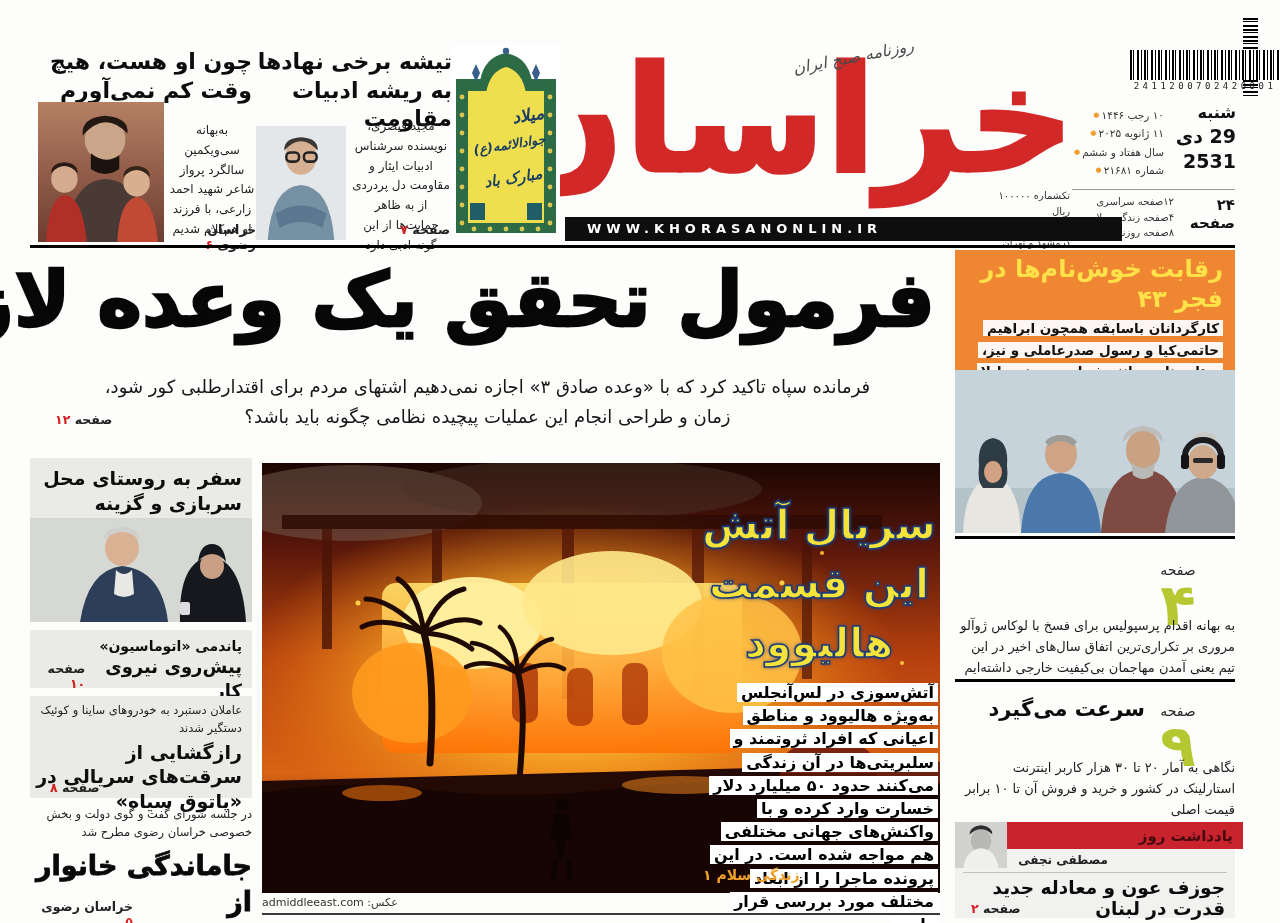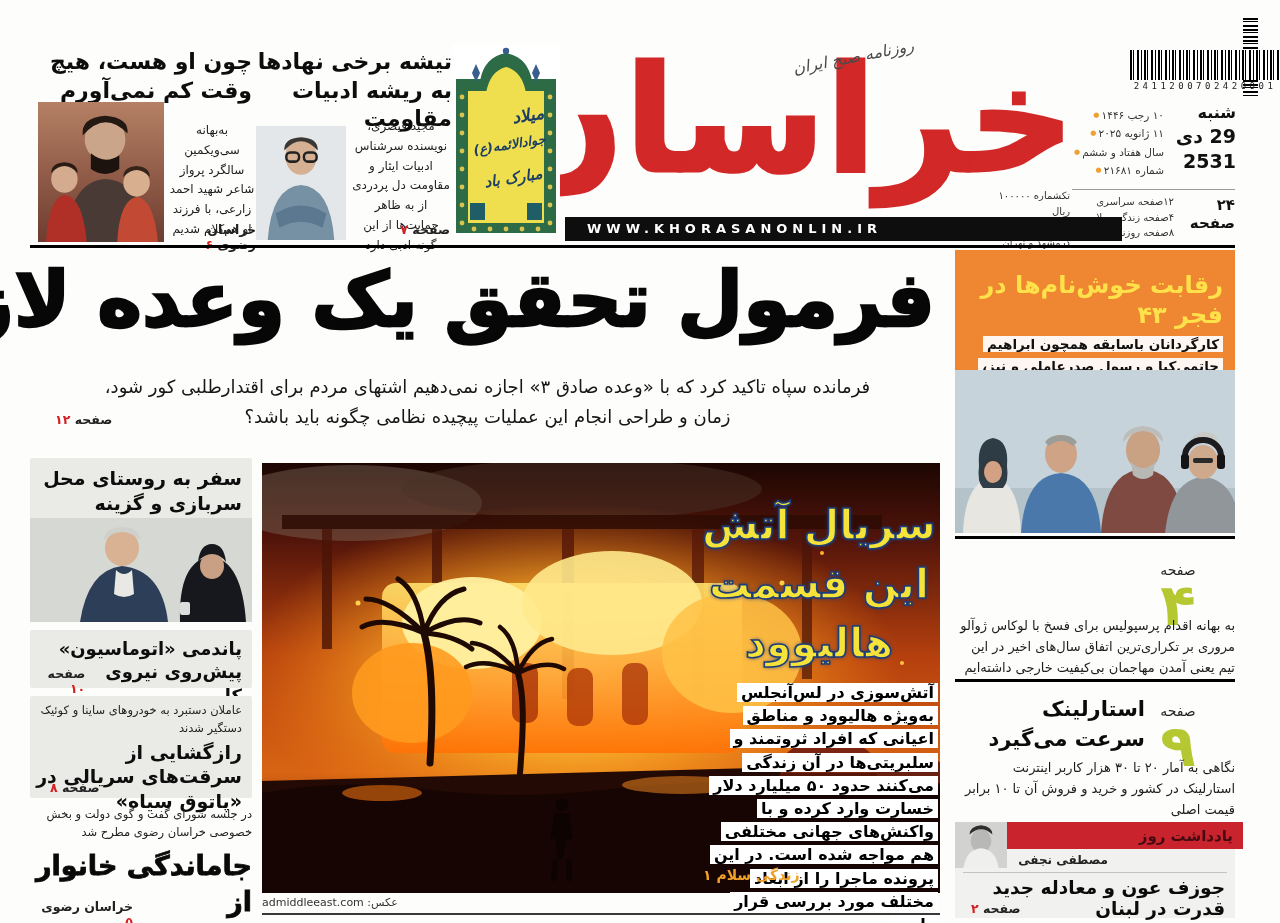--- a/index.html
+++ b/index.html
@@ -32,21 +32,21 @@
   .tag{font-size:12.5px;font-weight:bold;color:#222;}
   .tag .num{color:#d42020;}
   .kicker{font-size:11.5px;color:#222;text-align:right;line-height:1.55;}
   .graybox{background:#eaeae7;border-radius:2px;}
   
   .lead-headline{font-size:76px;font-weight:bold;color:#070707;text-align:center;white-space:nowrap;
      -webkit-text-stroke:2.4px #070707;line-height:1.25;}
   .lead-sub{font-size:18px;color:#161616;text-align:center;white-space:nowrap;line-height:1.7;}
   
   .fajr-box{background:#ef8632;}
-  .fajr-headline{color:#ffe14a;font-size:24px;font-weight:bold;text-align:right;padding:20px 12px 4px 8px;line-height:1.25;}
+  .fajr-headline{color:#ffe14a;font-size:24px;font-weight:bold;text-align:right;padding:4px 12px 4px 8px;line-height:1.25;}
   .strip-text{font-size:13.5px;font-weight:bold;line-height:1.6;text-align:right;}
   .strip-text .strip{background:rgba(255,255,255,0.93);padding:0 4px;
      -webkit-box-decoration-break:clone;box-decoration-break:clone;}
   .fajr-tag{color:#8a1515;}
   .fajr-tag .num{color:#8a1515;}
   
   .fire-headline{font-size:41px;font-weight:bold;color:#f5e33a;text-align:center;line-height:1.0;
      -webkit-text-stroke:1.6px #1d3d7a;text-shadow:0 0 4px #1d3d7a;}
   .fire-body{font-size:16px;font-weight:bold;line-height:1.45;text-align:right;color:#000;}
   .fire-body .strip{background:#ffffff;padding:0 4px;
@@ -329,21 +329,21 @@
         <path d="M86 52 q8 8 16 0 l2 24 q-10 6 -20 0 Z" fill="#e8e8e4"></path>
         <path d="M150 104 q-2 -62 32 -66 q30 6 34 66 Z" fill="#16181e"></path>
         <ellipse cx="182" cy="48" rx="12" ry="13" fill="#c9a083"></ellipse>
         <path d="M168 44 q2 -18 14 -18 q12 0 14 18 q-6 -8 -14 -8 q-8 0 -14 8 Z" fill="#16181e"></path>
         <rect x="150" y="84" width="10" height="13" rx="2" fill="#dddddd"></rect>
       </svg>
     </div>
   </div>
 
   <div class="abs graybox" style="left:30px;top:630px;width:222px;height:58px;">
-    <div class="fa headline-sm" style="font-size:18px;padding:7px 10px 0 6px;">پاندمی «اتوماسیون»</div>
+    <div class="fa headline-sm" style="font-size:14px;padding:7px 10px 0 6px;">پاندمی «اتوماسیون»</div>
     <div class="fa" style="display:flex;align-items:baseline;gap:10px;padding:0 10px 0 6px;">
       <span class="headline-sm" style="font-size:18px;">پیش‌روی نیروی کار</span>
       <span class="tag">
         <span>صفحه</span> <span class="num">۱۰</span>
       </span>
     </div>
   </div>
 
   <div class="abs graybox" style="left:30px;top:696px;width:222px;height:102px;">
     <div class="fa kicker" style="padding:6px 10px 2px 6px;">عاملان دستبرد به خودروهای ساینا و کوئیک دستگیر شدند</div>
@@ -371,21 +371,20 @@
     <div class="lbl fa">صفحه</div>
     <div class="num">۴</div>
   </div>
   <div class="abs fa rc-body" style="left:958px;top:616px;width:277px;">به بهانه اقدام پرسپولیس برای فسخ با لوکاس ژوآلو مروری بر تکراری‌ترین اتفاق سال‌های اخیر در این تیم یعنی آمدن مهاجمان بی‌کیفیت خارجی داشته‌ایم</div>
 
   <div class="abs pagecol" style="left:1150px;top:703px;width:56px;">
     <div class="lbl fa">صفحه</div>
     <div class="num">۹</div>
   </div>
   <div class="abs fa rc-headline" style="left:955px;top:694px;width:190px;">
-    <div>استارلینک</div>
     <div>سرعت می‌گیرد</div>
   </div>
   <div class="abs fa rc-body" style="left:958px;top:758px;width:277px;">نگاهی به آمار ۲۰ تا ۳۰ هزار کاربر اینترنت استارلینک در کشور و خرید و فروش آن تا ۱۰ برابر قیمت اصلی</div>
 
   <div class="abs note-box" style="left:955px;top:822px;width:280px;height:96px;">
     <div class="abs" style="left:0;top:0;width:52px;height:46px;">
       <svg width="52" height="46" viewBox="0 0 50 44" preserveAspectRatio="none">
         <rect width="50" height="44" fill="#d2d2d0"></rect>
         <ellipse cx="25" cy="18" rx="10" ry="11" fill="#b8b8b6"></ellipse>
         <path d="M14 12 q11 -10 22 0 q0 -8 -11 -9 q-11 1 -11 9 Z" fill="#2e2e2e"></path>

